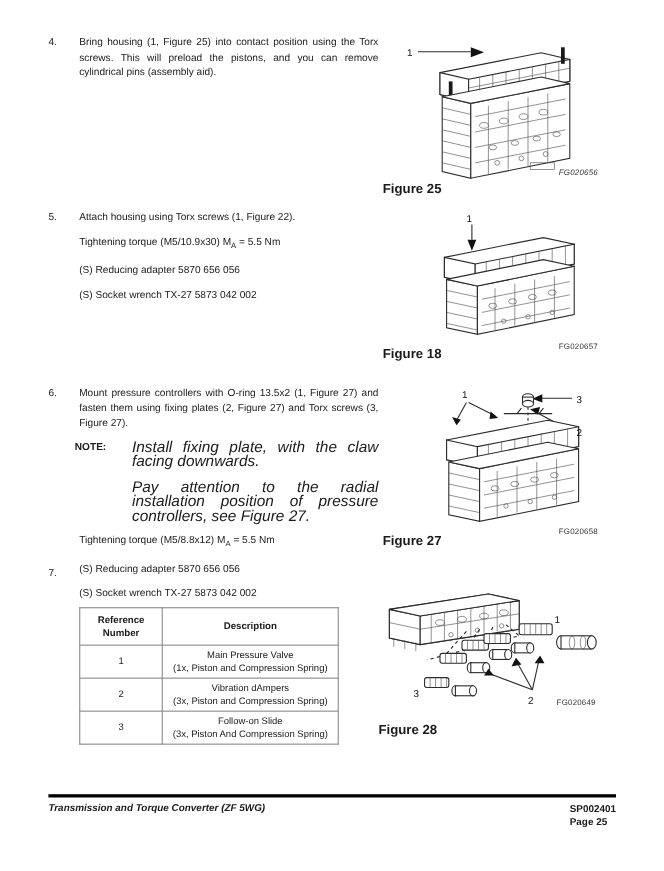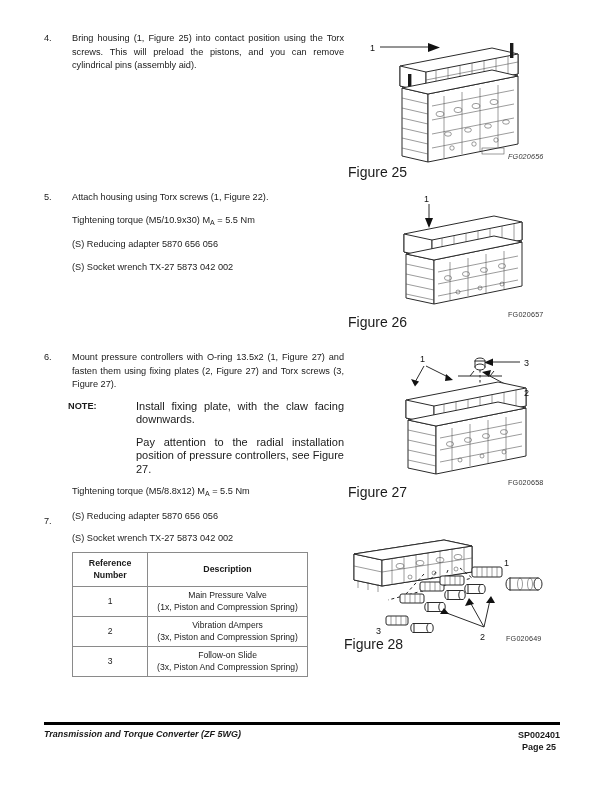--- a/index.html
+++ b/index.html
@@ -59,23 +59,24 @@
   }
   .note-label {
     position: absolute;
     left: 0;
     top: 0;
     font-size: 9.2px;
     line-height: 13.5px;
     font-weight: bold;
   }
   .note-text {
-    margin-left: 68px;
-    font-size: 11px;
+    margin-left: 52px;
+    font-size: 14px;
     line-height: 13.5px;
+    font-style: italic;
     text-align: justify;
     text-justify: inter-word;
   }
   .note-text.second {
     margin-top: 9px;
   }
   sub {
     font-size: 7px;
     vertical-align: -2px;
   }
@@ -110,22 +111,22 @@
   .figure {
     position: absolute;
   }
   .fig-art {
     position: absolute;
     left: 0;
     top: 0;
   }
   .fig-caption {
     position: absolute;
-    font-size: 14px;
-    font-weight: normal;
+    font-size: 12px;
+    font-weight: bold;
     white-space: nowrap;
   }
   .fig-code {
     position: absolute;
     font-size: 7.2px;
     color: #333;
     white-space: nowrap;
     letter-spacing: .2px;
   }
 
@@ -145,21 +146,21 @@
     font-size: 9px;
     font-weight: bold;
     font-style: italic;
   }
   .footer-right {
     position: absolute;
     right: 44px;
     top: 729px;
     font-size: 9px;
     font-weight: bold;
-    text-align: center;
+    text-align: left;
   }
   .footer-right div { line-height: 12px; }
 
   svg { display: block; }
   .ln { fill: none; stroke: #2b2b2b; stroke-width: 1; }
   .lnw { fill: #ffffff; stroke: #2b2b2b; stroke-width: 1; }
   .lnt { fill: none; stroke: #4a4a4a; stroke-width: 0.55; }
   .callout { font-family: "Liberation Sans", sans-serif; font-size: 9px; fill: #111; }
 </style>
 </head>
@@ -343,21 +344,21 @@
           <ellipse cx="84" cy="82" rx="3.6" ry="2.4"></ellipse>
           <ellipse cx="102" cy="78" rx="3.6" ry="2.4"></ellipse>
           <ellipse cx="120" cy="74" rx="3.6" ry="2.4"></ellipse>
           <circle cx="76" cy="100" r="2"></circle>
           <circle cx="98" cy="96" r="2"></circle>
           <circle cx="120" cy="92" r="2"></circle>
         </g>
         <text class="callout" x="42" y="10">1</text>
       </g>
     </svg>
-    <div class="fig-caption" style="left:-34px; top:122px;">Figure 26</div>
+    <div class="fig-caption" style="left:-34px; top:122px;">Figure 18</div>
     <div class="fig-code" style="left:126px; top:118px;">FG020657</div>
   </div>
 
   <div class="figure" style="left:398px; top:352px; width:166px; height:130px;">
     <svg class="fig-art" width="166" height="130" viewBox="0 0 166 130">
       <g>
 
         <line x1="26" y1="14" x2="16" y2="32" class="ln"></line>
         <polygon points="13,27 17,34.5 21,29.5" fill="#111"></polygon>
         <line x1="28" y1="14" x2="52" y2="26" class="ln"></line>
@@ -539,21 +540,21 @@
           <ellipse cx="70" cy="96" rx="3.2" ry="4.6" class="lnw"></ellipse>
           <rect x="70" y="91.5" width="16" height="9" class="lnw"></rect>
           <ellipse cx="86" cy="96" rx="3.2" ry="4.6" class="lnw"></ellipse>
         </g>
 
         <text class="callout" x="160" y="34">1</text>
         <text class="callout" x="136" y="108">2</text>
         <text class="callout" x="32" y="102">3</text>
       </g>
     </svg>
-    <div class="fig-caption" style="left:0px; top:104px;">Figure 28</div>
+    <div class="fig-caption" style="left:0px; top:124px;">Figure 28</div>
     <div class="fig-code" style="left:162px; top:102px;">FG020649</div>
   </div>
 
   <div class="footer-rule"></div>
   <div class="footer-left">Transmission and Torque Converter (ZF 5WG)</div>
   <div class="footer-right">
     <div>SP002401</div>
     <div>Page 25</div>
   </div>
 

